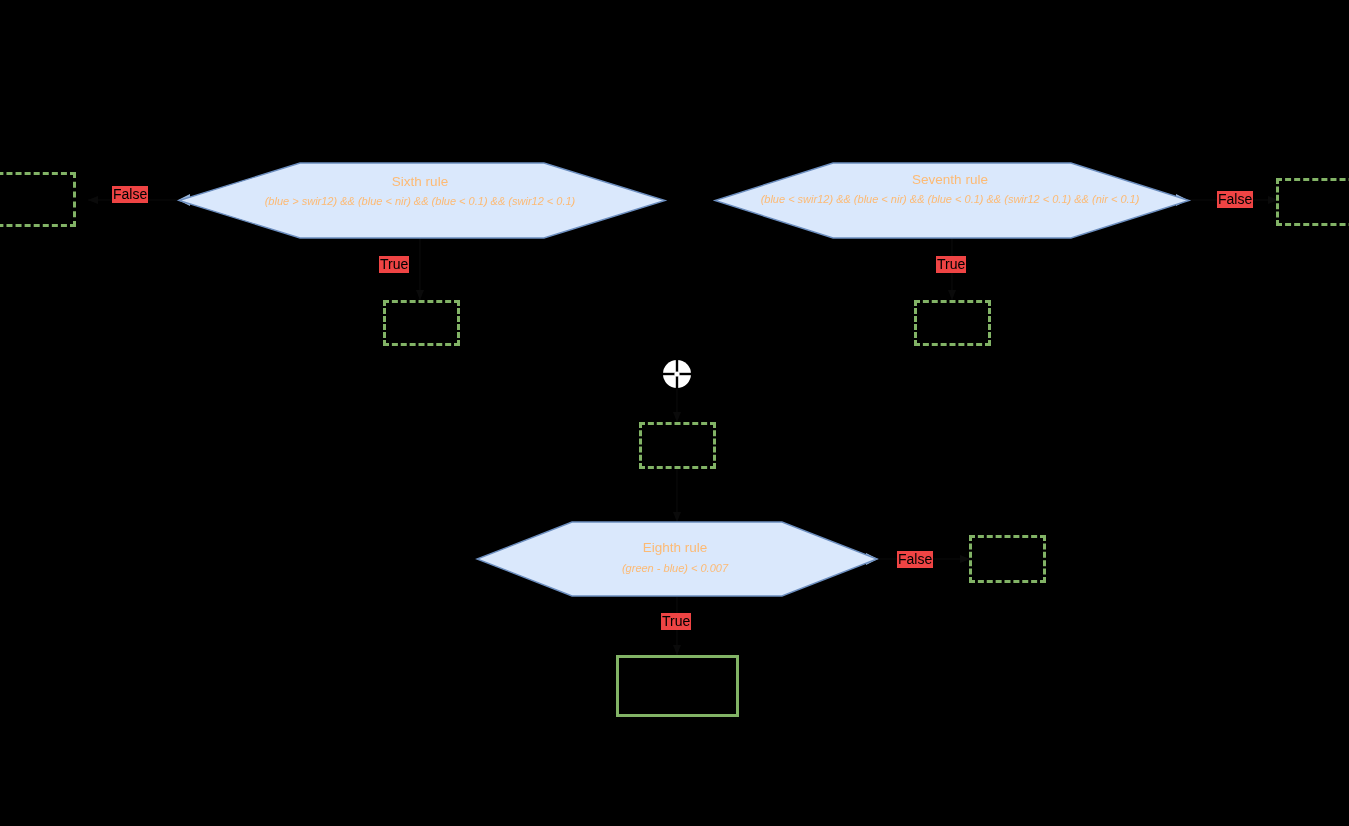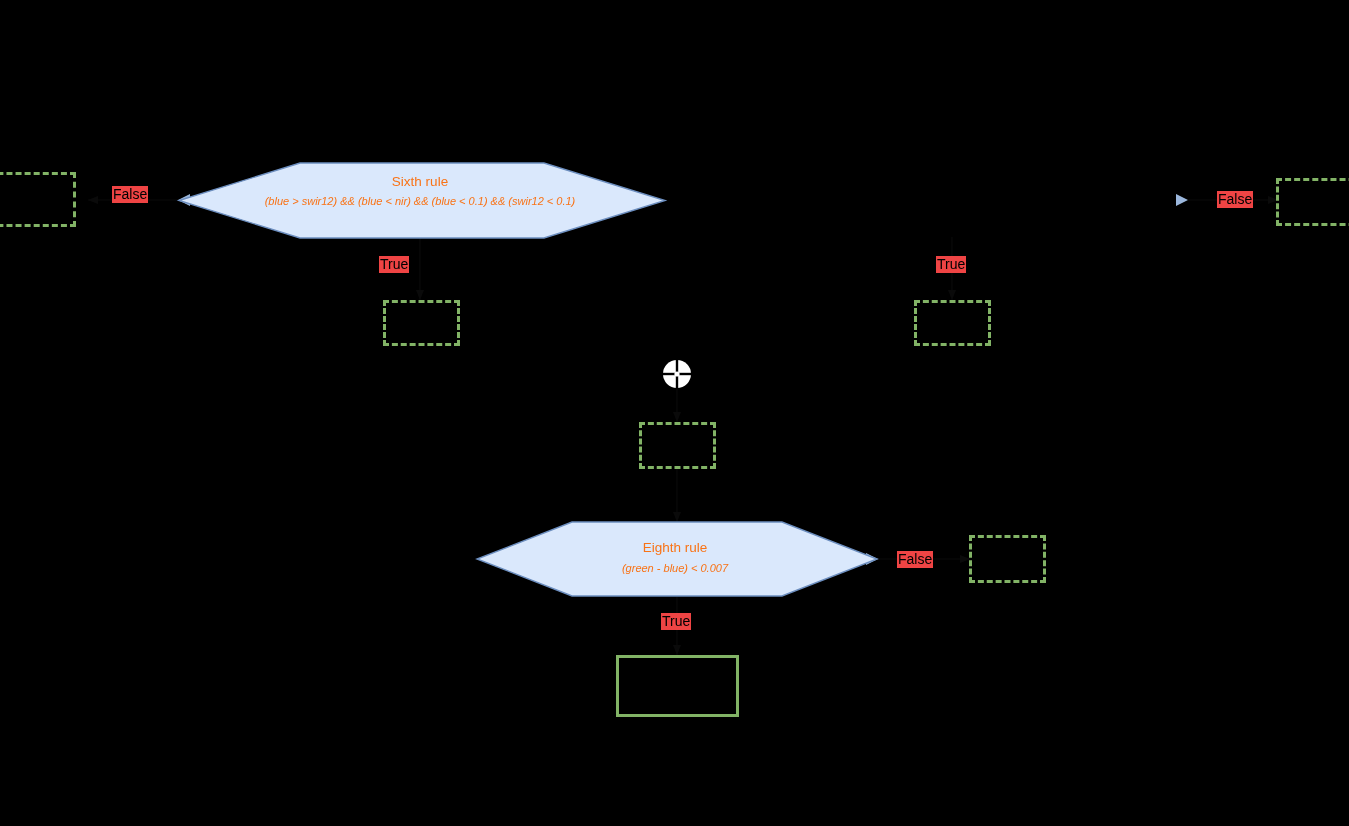--- a/index.html
+++ b/index.html
@@ -29,21 +29,21 @@
   .hex-poly {
     fill: #dae8fc;
     stroke: #6c8ebf;
     stroke-width: 1.4;
   }
   .hex-label {
     position: absolute;
     left: 0;
     right: 4px;
     text-align: center;
-    color: #f97316;
+    color: #fdba74;
     pointer-events: none;
   }
   .hex-title {
     font-size: 13.5px;
     line-height: 16px;
     white-space: nowrap;
   }
   .hex-expr {
     font-size: 11px;
     line-height: 14px;
@@ -150,20 +150,27 @@
     <div class="hex-label hex-title" style="top:12px;">Sixth rule</div>
     <div class="hex-label hex-expr" style="top:32px;">(blue &gt; swir12) &amp;&amp; (blue &lt; nir) &amp;&amp; (blue &lt; 0.1) &amp;&amp; (swir12 &lt; 0.1)</div>
   </div>
 
   <div class="edge-label" style="left:379px; top:256px;">True</div>
 
   <div class="box-dashed" style="left:383px; top:300px; width:77px; height:46px;">
     <span></span>
   </div>
 
+  <div class="hexagon" style="left:714px; top:162px; width:476px; height:77px;">
+    <svg class="hex-svg" width="476" height="77" viewBox="0 0 476 77">
+      <polygon class="hex-poly" points="119,1 357,1 475,38.5 357,76 119,76 1,38.5"></polygon>
+    </svg>
+    <div class="hex-label hex-title" style="top:10px;">Seventh rule</div>
+    <div class="hex-label hex-expr" style="top:30px;">(blue &lt; swir12) &amp;&amp; (blue &lt; nir) &amp;&amp; (blue &lt; 0.1) &amp;&amp; (swir12 &lt; 0.1) &amp;&amp; (nir &lt; 0.1)</div>
+  </div>
 
   <div class="edge-label" style="left:1217px; top:191px;">False</div>
 
   <div class="box-dashed" style="left:1276px; top:178px; width:124px; height:48px;">
     <span></span>
   </div>
 
   <div class="edge-label" style="left:936px; top:256px;">True</div>
 
   <div class="box-dashed" style="left:914px; top:300px; width:77px; height:46px;">

